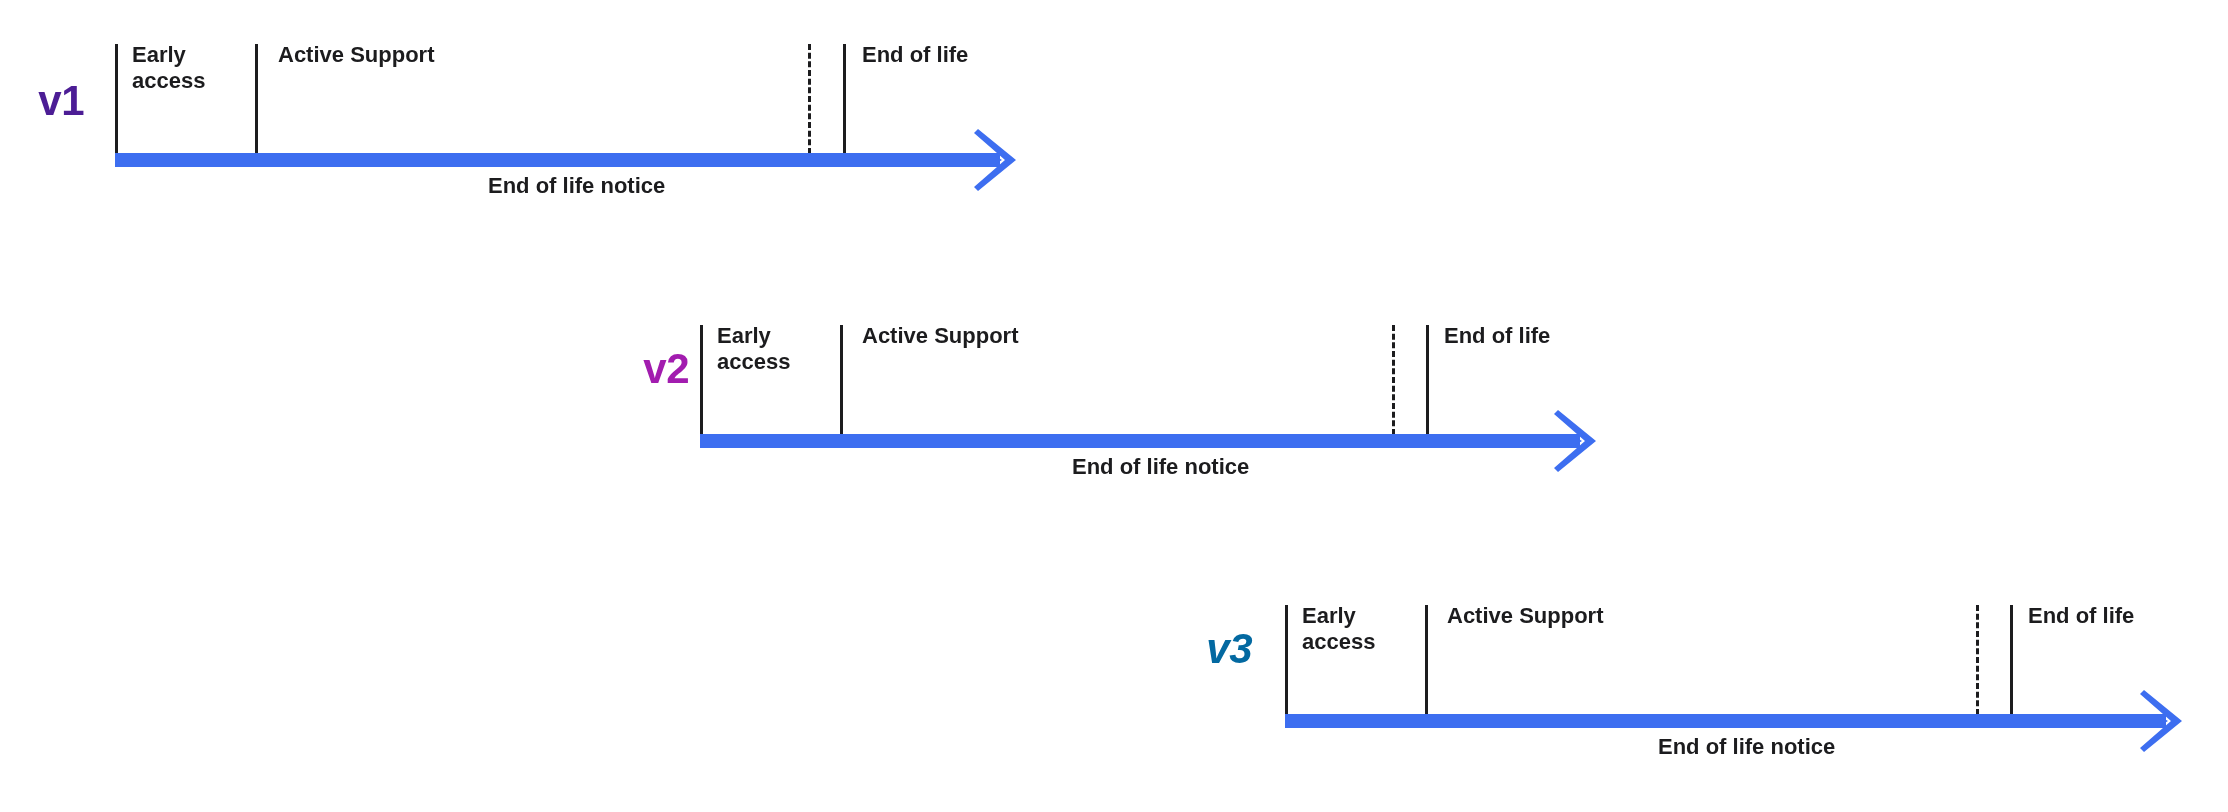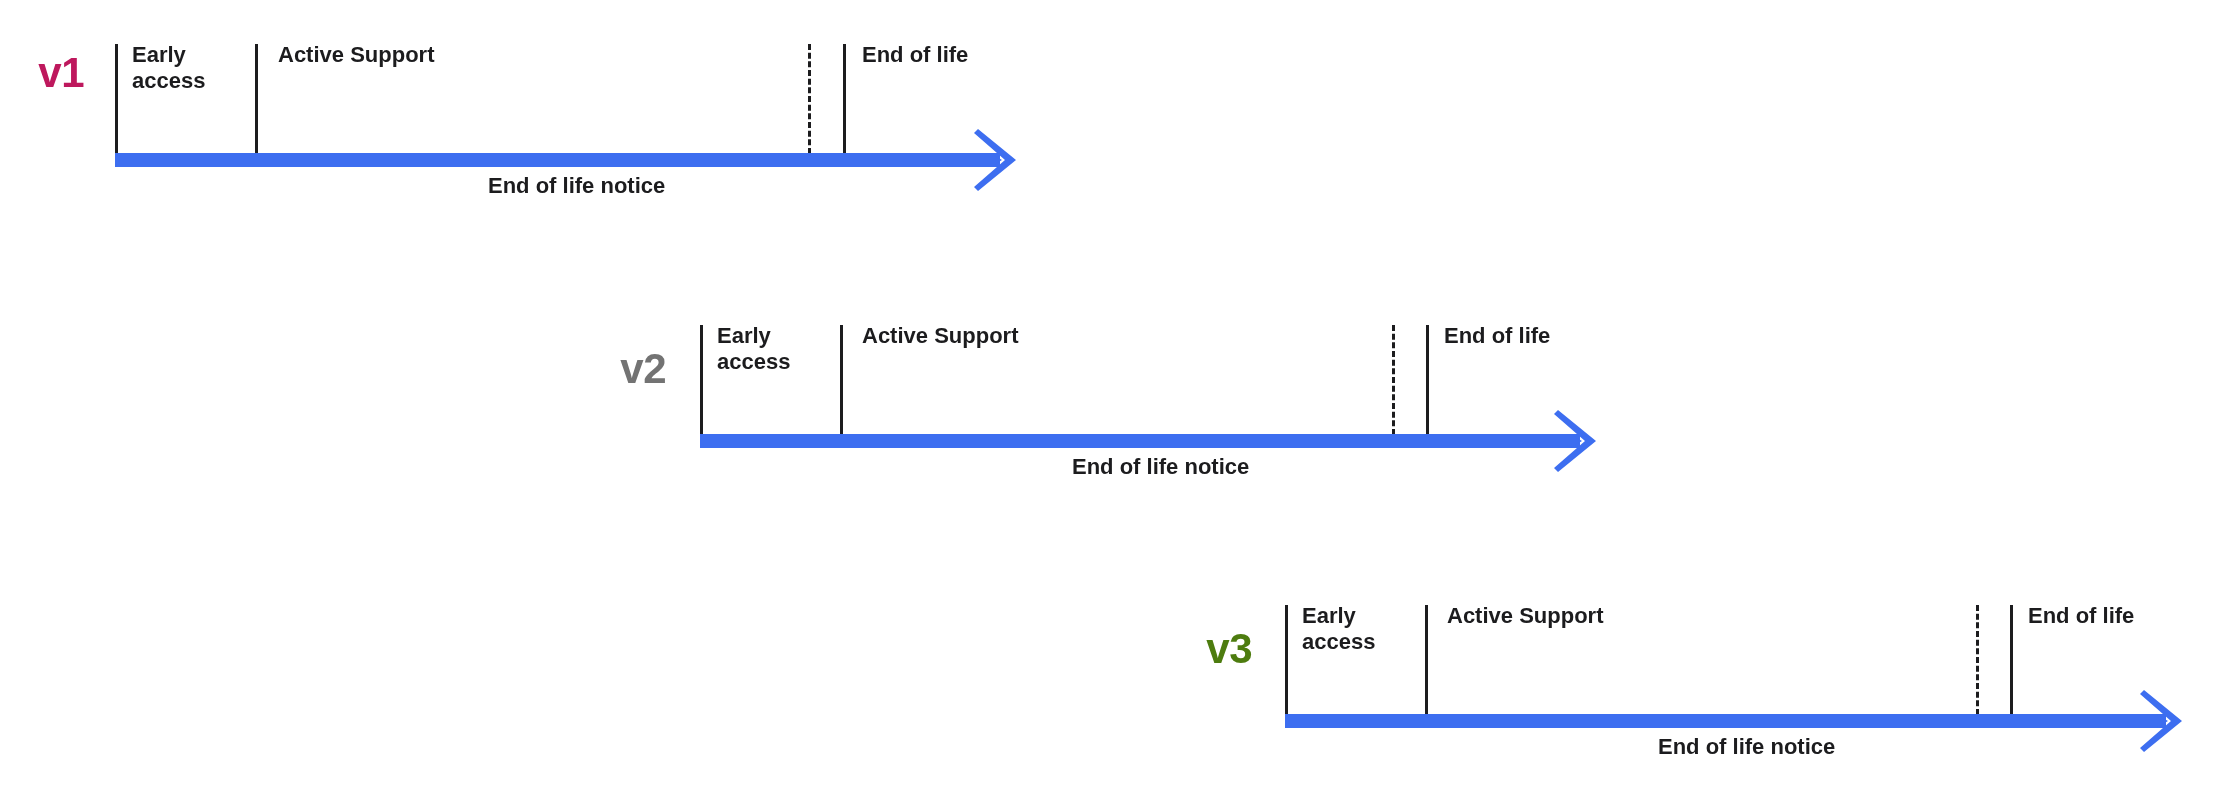--- a/index.html
+++ b/index.html
@@ -85,59 +85,59 @@
     position: absolute;
     overflow: visible;
   }
   .arrow-head svg { display: block; overflow: visible; }
 </style>
 </head>
 <body>
 
 <div id="diagram">
     <div class="timeline-row" style="top: 0px;">
-      <div class="version-label" style="left: 18px; top: 52px; width: 66px; color: #be185d;">v1</div>
+      <div class="version-label" style="left: 18px; top: 80px; width: 66px; color: #4c1d95;">v1</div>
       <div class="tick" style="left: 115px; top: 44px; height: 110px; background: rgb(28, 28, 30);"></div>
       <div class="tick" style="left: 255px; top: 44px; height: 110px; background: rgb(28, 28, 30);"></div>
       <div class="tick dashed" style="left: 808px; top: 44px; height: 110px; border-left-color: rgb(28, 28, 30);"></div>
       <div class="tick" style="left: 843px; top: 44px; height: 110px; background: rgb(28, 28, 30);"></div>
       <div class="phase-label" style="left: 132px; top: 42px; color: rgb(28, 28, 30);">Early
 access</div>
       <div class="phase-label" style="left: 278px; top: 42px; color: rgb(28, 28, 30);">Active Support</div>
       <div class="phase-label" style="left: 862px; top: 42px; color: rgb(28, 28, 30);">End of life</div>
       <div class="arrow-track" style="left: 115px; top: 153px; width: 885px; background: rgb(61, 110, 240);"></div>
       <div class="arrow-head" style="left: 972px; top: 129px; width: 46px; height: 62px;">
         <svg width="46" height="62" viewBox="0 0 46 62">
           <path d="M2 4 L6 0 L44 31 L6 62 L2 58 L33 31 Z" fill="#3d6ef0"></path>
           <path d="M0 24 L18 24 L30 31 L18 38 L0 38 Z" fill="#3d6ef0"></path>
         </svg>
       </div>
       <div class="notice-label" style="left: 488px; top: 175px; width: 400px; color: rgb(28, 28, 30);">End of life notice</div>
     </div>
     <div class="timeline-row" style="top: 0px;">
-      <div class="version-label" style="left: 600px; top: 348px; width: 66px; color: #737373;">v2</div>
+      <div class="version-label" style="left: 623px; top: 348px; width: 66px; color: #a21caf;">v2</div>
       <div class="tick" style="left: 700px; top: 325px; height: 110px; background: rgb(28, 28, 30);"></div>
       <div class="tick" style="left: 840px; top: 325px; height: 110px; background: rgb(28, 28, 30);"></div>
       <div class="tick dashed" style="left: 1392px; top: 325px; height: 110px; border-left-color: rgb(28, 28, 30);"></div>
       <div class="tick" style="left: 1426px; top: 325px; height: 110px; background: rgb(28, 28, 30);"></div>
       <div class="phase-label" style="left: 717px; top: 323px; color: rgb(28, 28, 30);">Early
 access</div>
       <div class="phase-label" style="left: 862px; top: 323px; color: rgb(28, 28, 30);">Active Support</div>
       <div class="phase-label" style="left: 1444px; top: 323px; color: rgb(28, 28, 30);">End of life</div>
       <div class="arrow-track" style="left: 700px; top: 434px; width: 880px; background: rgb(61, 110, 240);"></div>
       <div class="arrow-head" style="left: 1552px; top: 410px; width: 46px; height: 62px;">
         <svg width="46" height="62" viewBox="0 0 46 62">
           <path d="M2 4 L6 0 L44 31 L6 62 L2 58 L33 31 Z" fill="#3d6ef0"></path>
           <path d="M0 24 L18 24 L30 31 L18 38 L0 38 Z" fill="#3d6ef0"></path>
         </svg>
       </div>
       <div class="notice-label" style="left: 1072px; top: 456px; width: 400px; color: rgb(28, 28, 30);">End of life notice</div>
     </div>
     <div class="timeline-row" style="top: 0px;">
-      <div class="version-label" style="left: 1186px; top: 628px; width: 66px; color: #4d7c0f;">v3</div>
+      <div class="version-label" style="left: 1186px; top: 628px; width: 66px; color: #0369a1; font-style: italic;">v3</div>
       <div class="tick" style="left: 1285px; top: 605px; height: 110px; background: rgb(28, 28, 30);"></div>
       <div class="tick" style="left: 1425px; top: 605px; height: 110px; background: rgb(28, 28, 30);"></div>
       <div class="tick dashed" style="left: 1976px; top: 605px; height: 110px; border-left-color: rgb(28, 28, 30);"></div>
       <div class="tick" style="left: 2010px; top: 605px; height: 110px; background: rgb(28, 28, 30);"></div>
       <div class="phase-label" style="left: 1302px; top: 603px; color: rgb(28, 28, 30);">Early
 access</div>
       <div class="phase-label" style="left: 1447px; top: 603px; color: rgb(28, 28, 30);">Active Support</div>
       <div class="phase-label" style="left: 2028px; top: 603px; color: rgb(28, 28, 30);">End of life</div>
       <div class="arrow-track" style="left: 1285px; top: 714px; width: 881px; background: rgb(61, 110, 240);"></div>
       <div class="arrow-head" style="left: 2138px; top: 690px; width: 46px; height: 62px;">

